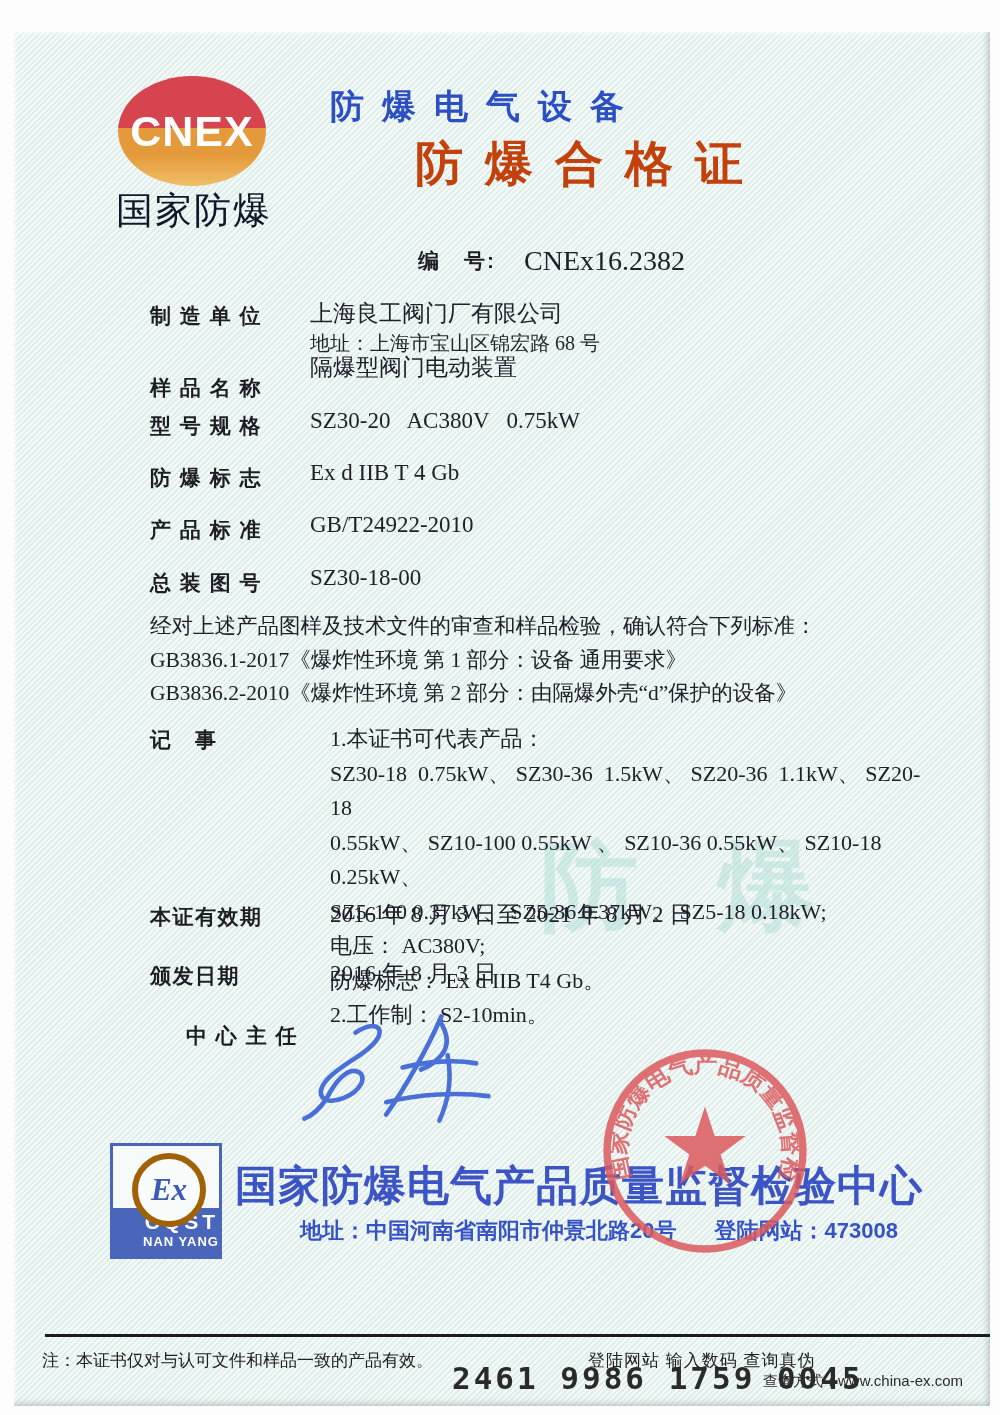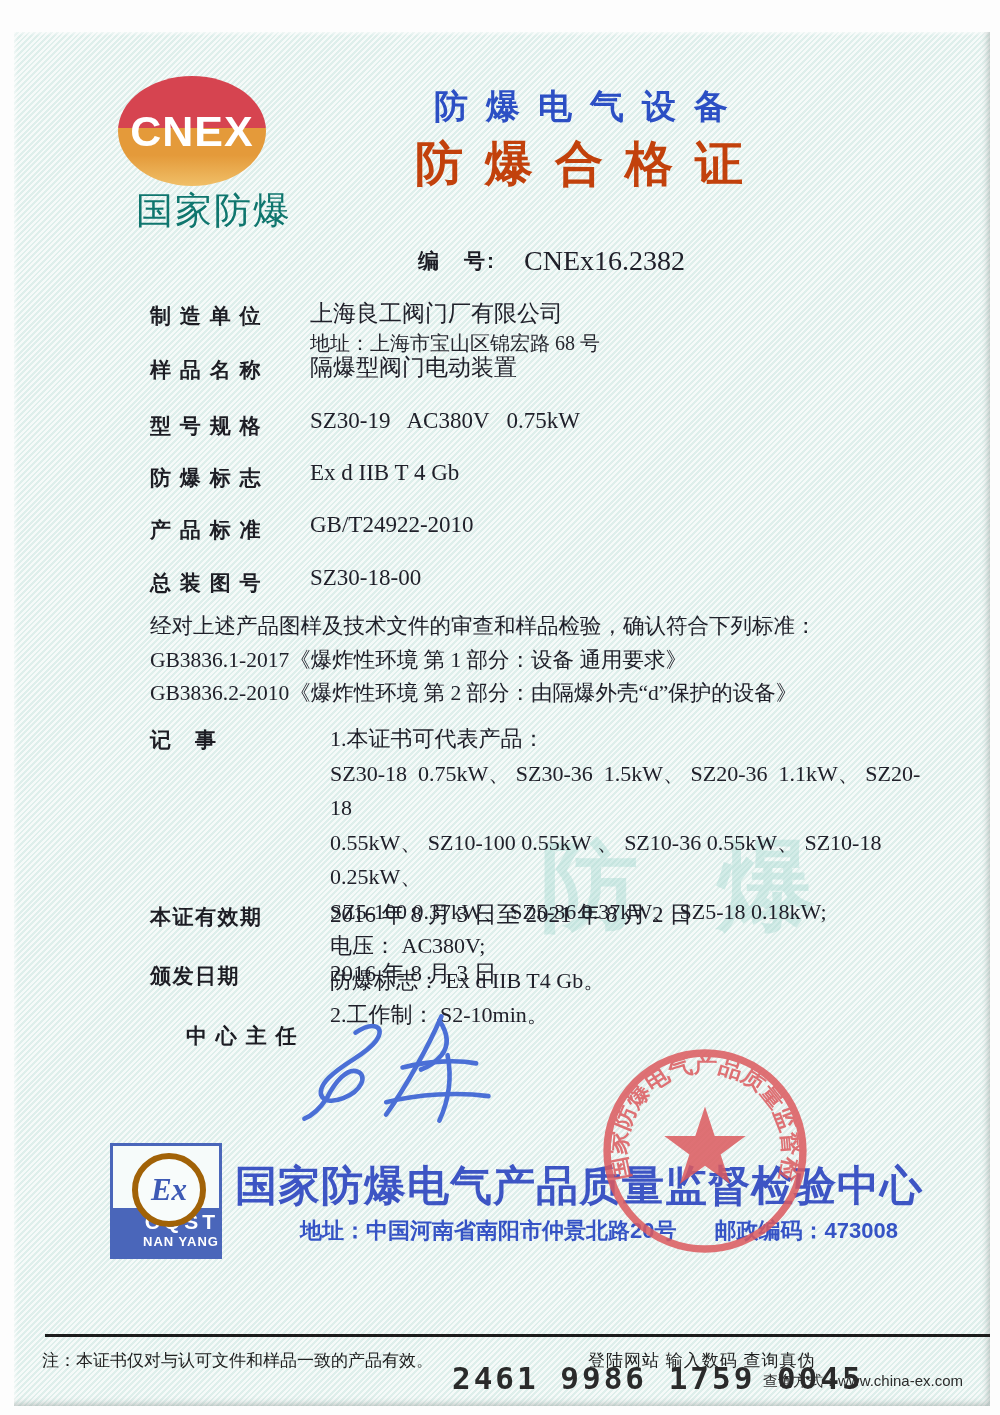--- a/index.html
+++ b/index.html
@@ -8,23 +8,23 @@
   .paper{position:absolute;left:14px;top:32px;width:976px;height:1374px;
     background-color:#eaf4f1;
     background-image:repeating-linear-gradient(135deg, rgba(255,255,255,.55) 0 2px, rgba(208,232,228,.45) 2px 4px);
     box-shadow: inset -4px -4px 6px -2px rgba(140,150,148,.55), inset 2px 2px 3px rgba(255,255,255,.6);}
   .abs{position:absolute;}
   
   .cnex-ellipse{left:118px;top:76px;width:148px;height:110px;border-radius:50%;
     background:linear-gradient(#d64450 0 47%, #e49a3a 47% 72%, #f0bf68 100%);
     display:flex;align-items:center;justify-content:center;}
   .cnex-text{color:#ffffff;font-weight:bold;font-size:43px;letter-spacing:1px;font-family:"Liberation Sans",sans-serif;}
-  .cnex-caption{left:96px;top:186px;width:196px;text-align:right;font-size:37px;color:#0f766e;letter-spacing:2px;}
+  .cnex-caption{left:96px;top:186px;width:196px;text-align:center;font-size:37px;color:#0f172a;letter-spacing:2px;}
   
-  .supertitle{left:330px;top:84px;width:520px;text-align:center;font-size:34px;font-weight:bold;
+  .supertitle{left:330px;top:84px;width:520px;text-align:left;font-size:34px;font-weight:bold;
     color:#2c4fc4;letter-spacing:18px;}
   .maintitle{left:290px;top:132px;width:600px;text-align:center;font-size:48px;font-weight:bold;
     color:#c2410c;letter-spacing:22px;}
   .certno-label{left:418px;top:247px;font-size:21px;font-weight:bold;color:#1c1c24;letter-spacing:2px;}
   .certno-value{left:524px;top:245px;font-size:28px;color:#20202a;font-family:"Liberation Serif",serif;}
   
   .lbl{font-size:21px;font-weight:bold;color:#1d1d24;letter-spacing:1.5px;font-family:"Liberation Sans",sans-serif;white-space:pre;}
   .val{font-size:23px;color:#20202a;font-family:"Liberation Serif",serif;white-space:pre;}
   .val-sm{font-size:20px;color:#26262e;font-family:"Liberation Serif",serif;white-space:pre;}
   
@@ -75,25 +75,25 @@
 
   <div class="abs supertitle">防爆电气设备</div>
   <div class="abs maintitle">防爆合格证</div>
   <div class="abs certno-label">编　号:</div>
   <div class="abs certno-value">CNEx16.2382</div>
 
   <div class="abs lbl" style="left:150px;top:302px;">制 造 单 位</div>
   <div class="abs val" style="left:310px;top:298px;">上海良工阀门厂有限公司</div>
   <div class="abs val-sm" style="left:310px;top:330px;">地址：上海市宝山区锦宏路 68 号</div>
 
-  <div class="abs lbl" style="left:150px;top:356px;">样 品 名 称</div>
+  <div class="abs lbl" style="left:150px;top:374px;">样 品 名 称</div>
   <div class="abs val" style="left:310px;top:352px;">隔爆型阀门电动装置</div>
 
   <div class="abs lbl" style="left:150px;top:412px;">型 号 规 格</div>
-  <div class="abs val" style="left:310px;top:408px;">SZ30-19   AC380V   0.75kW</div>
+  <div class="abs val" style="left:310px;top:408px;">SZ30-20   AC380V   0.75kW</div>
 
   <div class="abs lbl" style="left:150px;top:464px;">防 爆 标 志</div>
   <div class="abs val" style="left:310px;top:460px;">Ex d IIB T 4 Gb</div>
 
   <div class="abs lbl" style="left:150px;top:516px;">产 品 标 准</div>
   <div class="abs val" style="left:310px;top:512px;">GB/T24922-2010</div>
 
   <div class="abs lbl" style="left:150px;top:569px;">总 装 图 号</div>
   <div class="abs val" style="left:310px;top:565px;">SZ30-18-00</div>
 
@@ -139,21 +139,21 @@
     </div>
     <div class="ex-band">
       <span class="ex-cqst">CQST</span>
       <span class="ex-city">NAN YANG</span>
     </div>
   </div>
 
   <div class="abs org-name">国家防爆电气产品质量监督检验中心</div>
 
   <div class="abs org-row1">
-    <span>地址：</span><span>中国河南省南阳市仲景北路20号</span><span class="gap"></span><span>邮政编码：</span><span>473008</span>
+    <span>地址：</span><span>中国河南省南阳市仲景北路20号</span><span class="gap"></span><span>登陆网站：</span><span>473008</span>
   </div>
 
 
   <div class="abs rule"></div>
   <div class="abs foot-note">注：本证书仅对与认可文件和样品一致的产品有效。</div>
   <div class="abs foot-hint">登陆网站 输入数码 查询真伪</div>
   <div class="abs foot-code">2461 9986 1759 0045</div>
   <div class="abs foot-query">
     <span>查询方式：</span><span>www.china-ex.com</span>
   </div>

